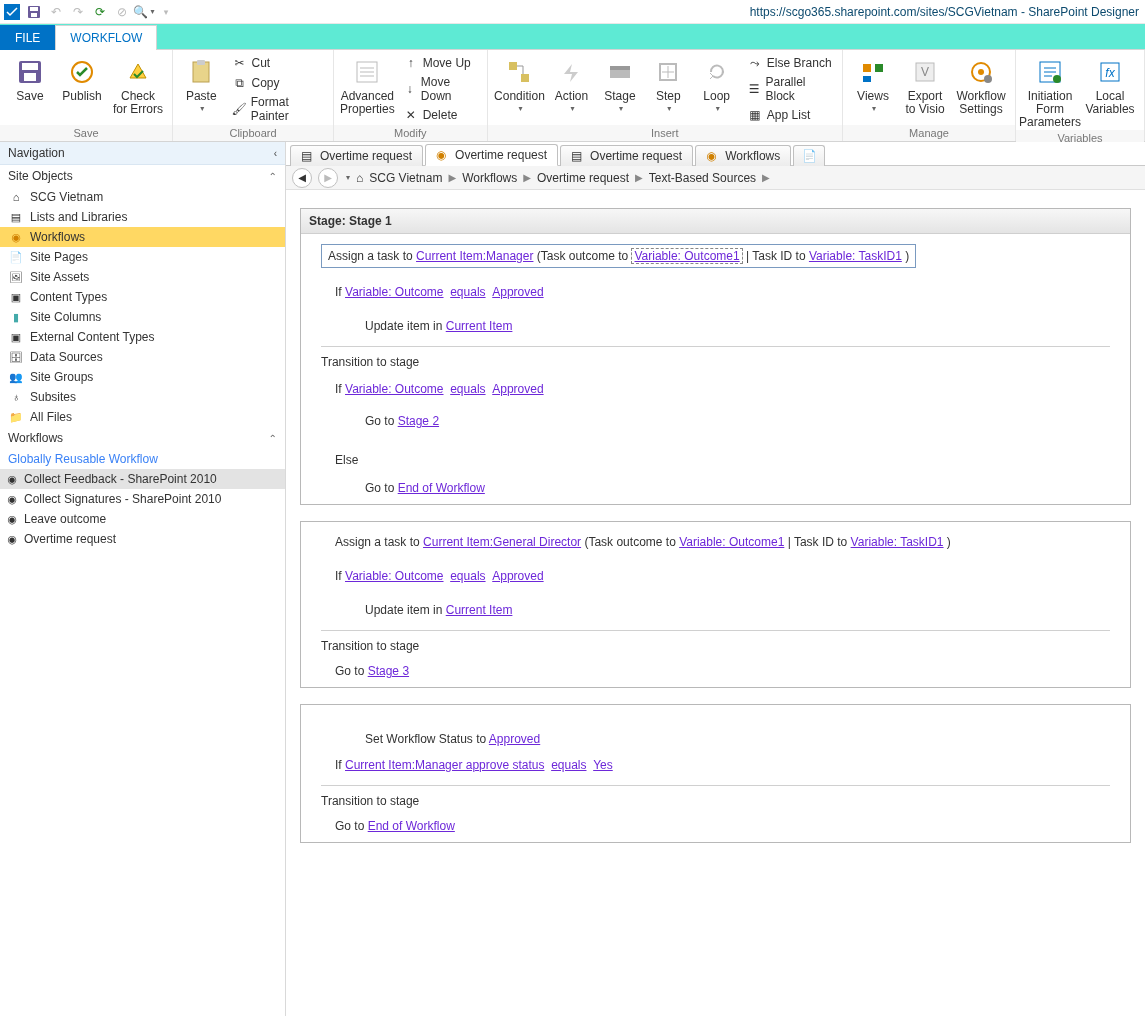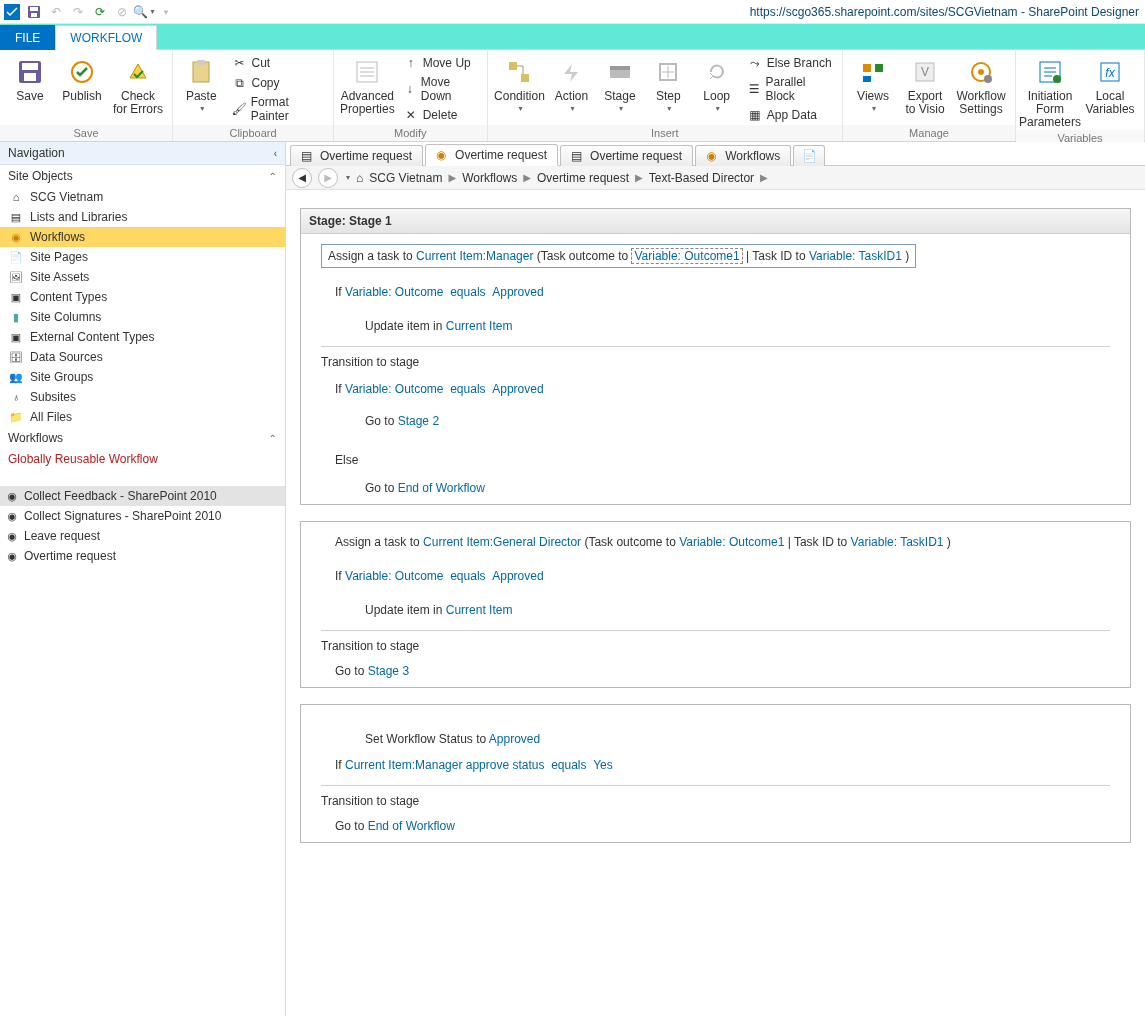--- a/index.html
+++ b/index.html
@@ -23,39 +23,39 @@
 .rlist .ri .si{width:16px;height:16px;display:flex;align-items:center;justify-content:center}
 .dim{color:#bbb}
 .main{display:flex;height:calc(1016px - 24px - 26px - 92px)}
 .nav{width:286px;border-right:1px solid #d9d9d9;background:#fff;overflow:hidden}
 .nav-hd{background:#eaf3fb;color:#0072c6;padding:4px 8px;border-bottom:1px solid #d9e6f2;display:flex;align-items:center}
 .nav-hd .chev{margin-left:auto;color:#444;font-size:10px}
 .nav-sec{padding:4px 8px;color:#0072c6;display:flex;align-items:center}
 .nav-sec .chev{margin-left:auto;color:#666;font-size:10px}
 .nav-item{display:flex;align-items:center;gap:6px;padding:2px 8px 2px 8px;height:20px}
 .nav-item.sel{background:#ffd863}
-.nav-sub{color:#b91c1c;padding:3px 8px 20px 8px}
+.nav-sub{color:#3b82f6;padding:3px 8px 3px 8px}
 .nav-wf{display:flex;align-items:center;gap:4px;padding:2px 4px;height:20px}
 .nav-wf.sel{background:#e3e3e3}
 .ni{width:16px;height:16px;display:flex;align-items:center;justify-content:center;font-size:11px}
 .content{flex:1;display:flex;flex-direction:column}
 .doctabs{height:24px;display:flex;align-items:flex-end;padding-left:4px;background:#fff;border-bottom:1px solid #c9c9c9}
 .dtab{display:flex;align-items:center;gap:5px;padding:3px 10px;border:1px solid #c0c0c0;border-bottom:none;background:linear-gradient(#fdfdfd,#ececec);border-radius:3px 3px 0 0;margin-right:2px;font-size:11.5px;position:relative;top:1px}
 .dtab.active{background:#fff;border-bottom:1px solid #fff}
 .dtab .ti{width:14px;height:14px}
 .crumbs{height:24px;display:flex;align-items:center;gap:6px;padding:0 6px;background:#f5f5f5;border-bottom:1px solid #e0e0e0;font-size:12px}
 .crumbs .nbtn{width:20px;height:20px;border:1px solid #c0c0c0;border-radius:10px;display:flex;align-items:center;justify-content:center;background:#fff;font-size:10px}
 .crumbs .sep{color:#888;font-size:10px}
 .canvas{flex:1;overflow:auto;padding:18px 14px;background:#fff}
 .stage{border:1px solid #b8b8b8;margin-bottom:16px}
 .stage-hd{background:linear-gradient(#f7f7f7,#e4e4e4);padding:5px 8px;font-weight:bold;border-bottom:1px solid #cfcfcf}
 .stage-body{padding:10px 20px 6px}
 .line{padding:3px 0}
 .line.box{border:1px solid #7a9ac0;padding:4px 6px;display:inline-block}
-.u{color:#0369a1}
+.u{text-decoration:underline;color:#6d28d9}
 .dsh{border-bottom:1px dashed #666}
 .ind1{padding-left:14px}
 .ind2{padding-left:44px}
 .hr{border:none;border-top:1px solid #d0d0d0;margin:10px 0 4px}
 .trans{font-weight:normal;padding:4px 0}
 svg{display:block}
 .arrow{font-size:8px;color:#666;margin-left:2px}
 </style>
 </head>
 <body>
@@ -239,21 +239,21 @@
         <div class="ri dim">
             <span class="si">⤳</span>
             <span>Else Branch</span>
           </div>
         <div class="ri dim">
             <span class="si">☰</span>
             <span>Parallel Block</span>
           </div>
         <div class="ri dim">
             <span class="si">▦</span>
-            <span>App Data</span>
+            <span>App List</span>
           </div>
       </div>
     </div>
     <div class="lbl">Insert</div>
   </div>
   <div class="rgrp">
     <div class="body">
       <div class="rbtn">
           <span class="bi">
             <svg width="28" height="28">
@@ -384,21 +384,21 @@
     <div class="nav-wf sel">
         <span class="ni">◉</span>
         <span>Collect Feedback - SharePoint 2010</span>
       </div>
     <div class="nav-wf">
         <span class="ni">◉</span>
         <span>Collect Signatures - SharePoint 2010</span>
       </div>
     <div class="nav-wf">
         <span class="ni">◉</span>
-        <span>Leave request</span>
+        <span>Leave outcome</span>
       </div>
     <div class="nav-wf">
         <span class="ni">◉</span>
         <span>Overtime request</span>
       </div>
   </div>
 
   <div class="content">
     <div class="doctabs">
       <div class="dtab">
@@ -425,21 +425,21 @@
       <span class="nbtn">◀</span>
       <span class="nbtn dim">▶</span>
       <span class="arrow">▾</span>
       <span>⌂</span>
         <span>SCG Vietnam</span>
         <span class="sep">▶</span>
       <span>Workflows</span>
         <span class="sep">▶</span>
       <span>Overtime request</span>
         <span class="sep">▶</span>
-      <span>Text-Based Director</span>
+      <span>Text-Based Sources</span>
         <span class="sep">▶</span>
     </div>
     <div class="canvas">
 
       <div class="stage">
         <div class="stage-hd">Stage: Stage 1</div>
         <div class="stage-body">
           <div class="line box">
             <span>Assign a task to </span><span class="u">Current Item:Manager</span><span> (Task outcome to </span><span class="u dsh" style="border:1px dashed #888;padding:0 2px">Variable: Outcome1</span><span> | Task ID to </span><span class="u">Variable: TaskID1</span><span> )</span>
           </div>

